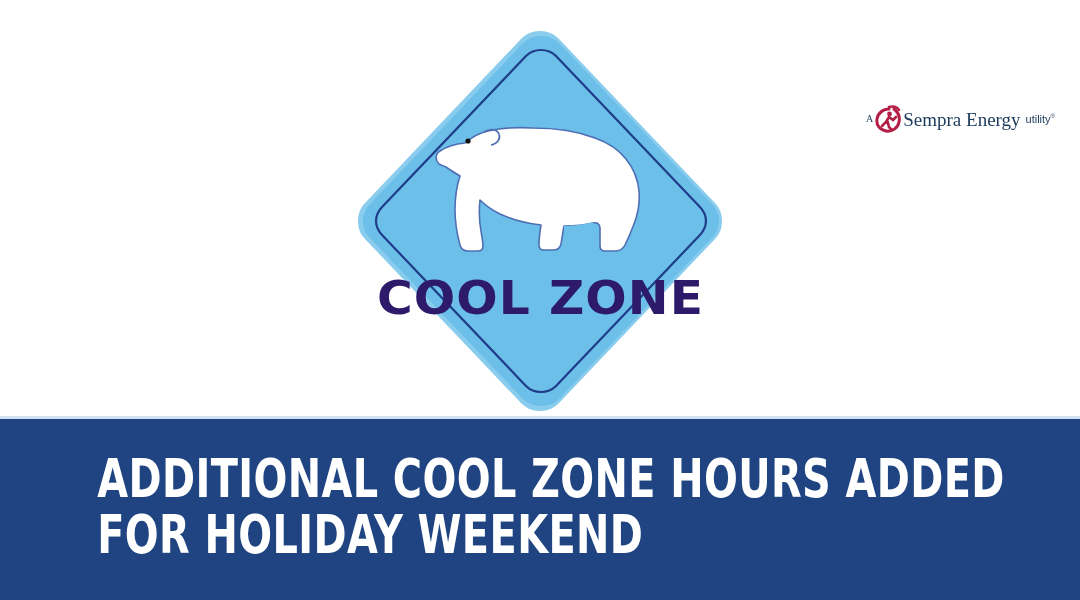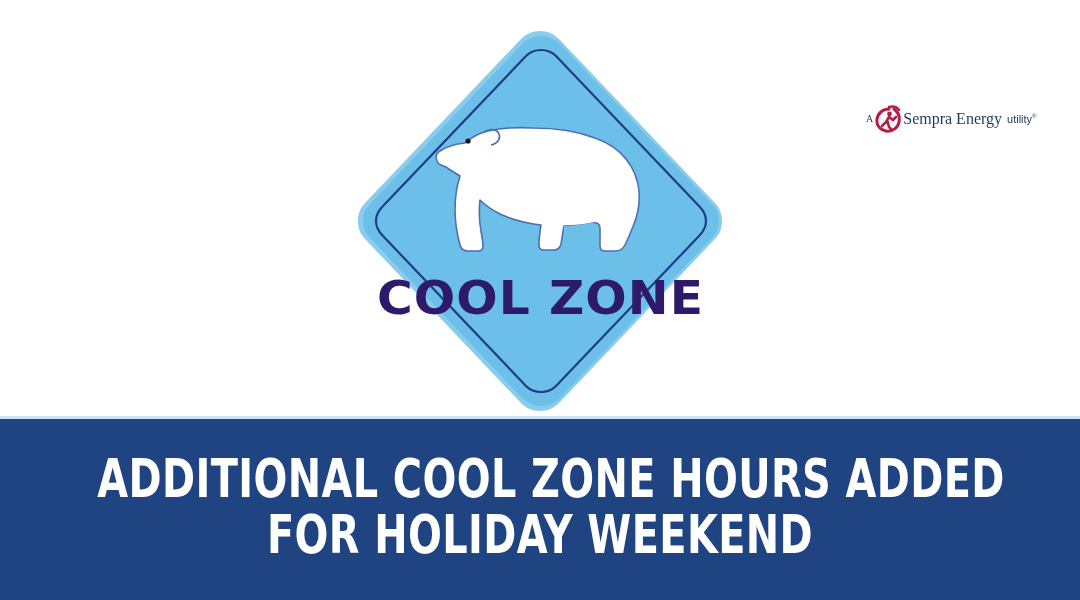--- a/index.html
+++ b/index.html
@@ -63,21 +63,21 @@
   .sempra-a {
     font-family: "Liberation Serif", serif;
     font-size: 10px;
     color: #1b3a5c;
     margin-right: 2px;
     line-height: 1;
   }
   #sempra-icon { width: 26px; height: 28px; flex: 0 0 26px; }
   .sempra-name {
     font-family: "Liberation Serif", serif;
-    font-size: 16px;
+    font-size: 19px;
     color: #1b3a5c;
     line-height: 1;
     margin-left: 2px;
   }
   .sempra-utility {
     font-family: "Liberation Sans", sans-serif;
     font-size: 11px;
     color: #1b3a5c;
     line-height: 1;
     margin-left: 5px;
@@ -104,21 +104,20 @@
     top: 419px;
     width: 1080px;
     height: 181px;
     background: #1f4481;
   }
   #headline {
     position: absolute;
     left: 0;
     top: 32px;
     width: 1080px;
-    text-align: center;
     color: #ffffff;
   }
   .headline-line {
     display: block;
     font-family: "DejaVu Sans Condensed", "Liberation Sans Narrow", "Liberation Sans", sans-serif;
     font-weight: 700;
     font-size: 54px;
     line-height: 56px;
     letter-spacing: 0.5px;
     transform: scaleX(0.82);

